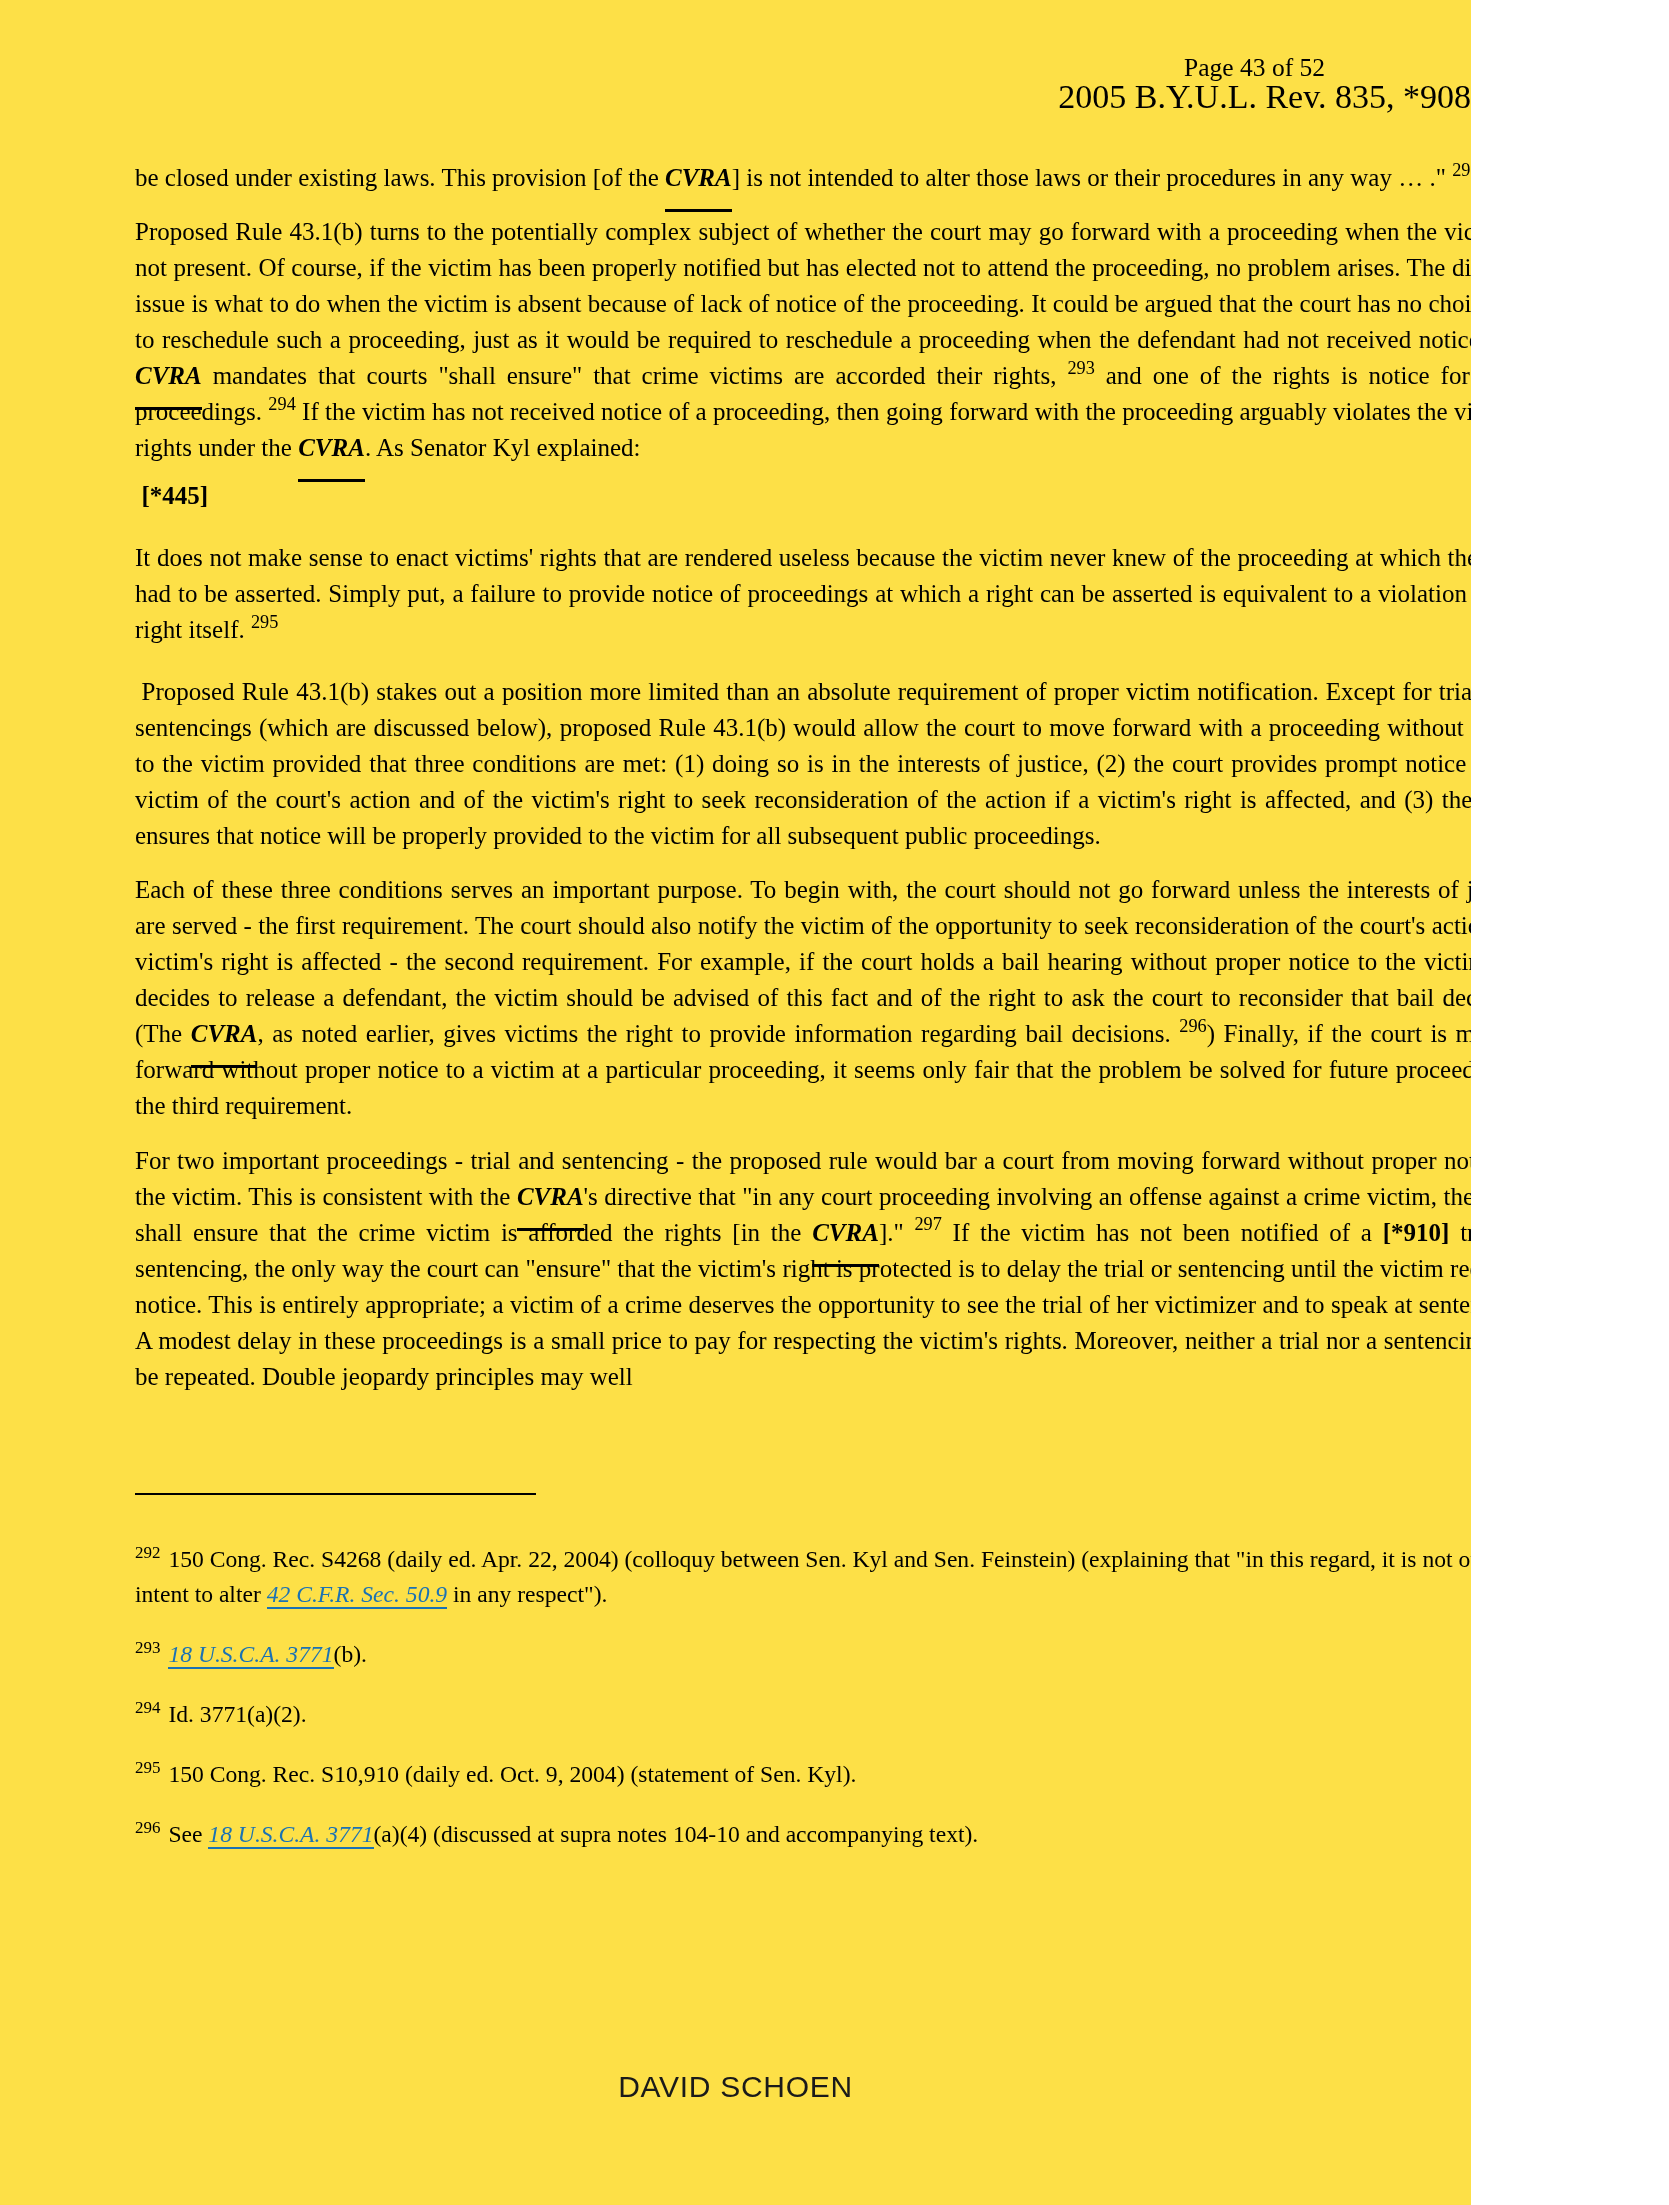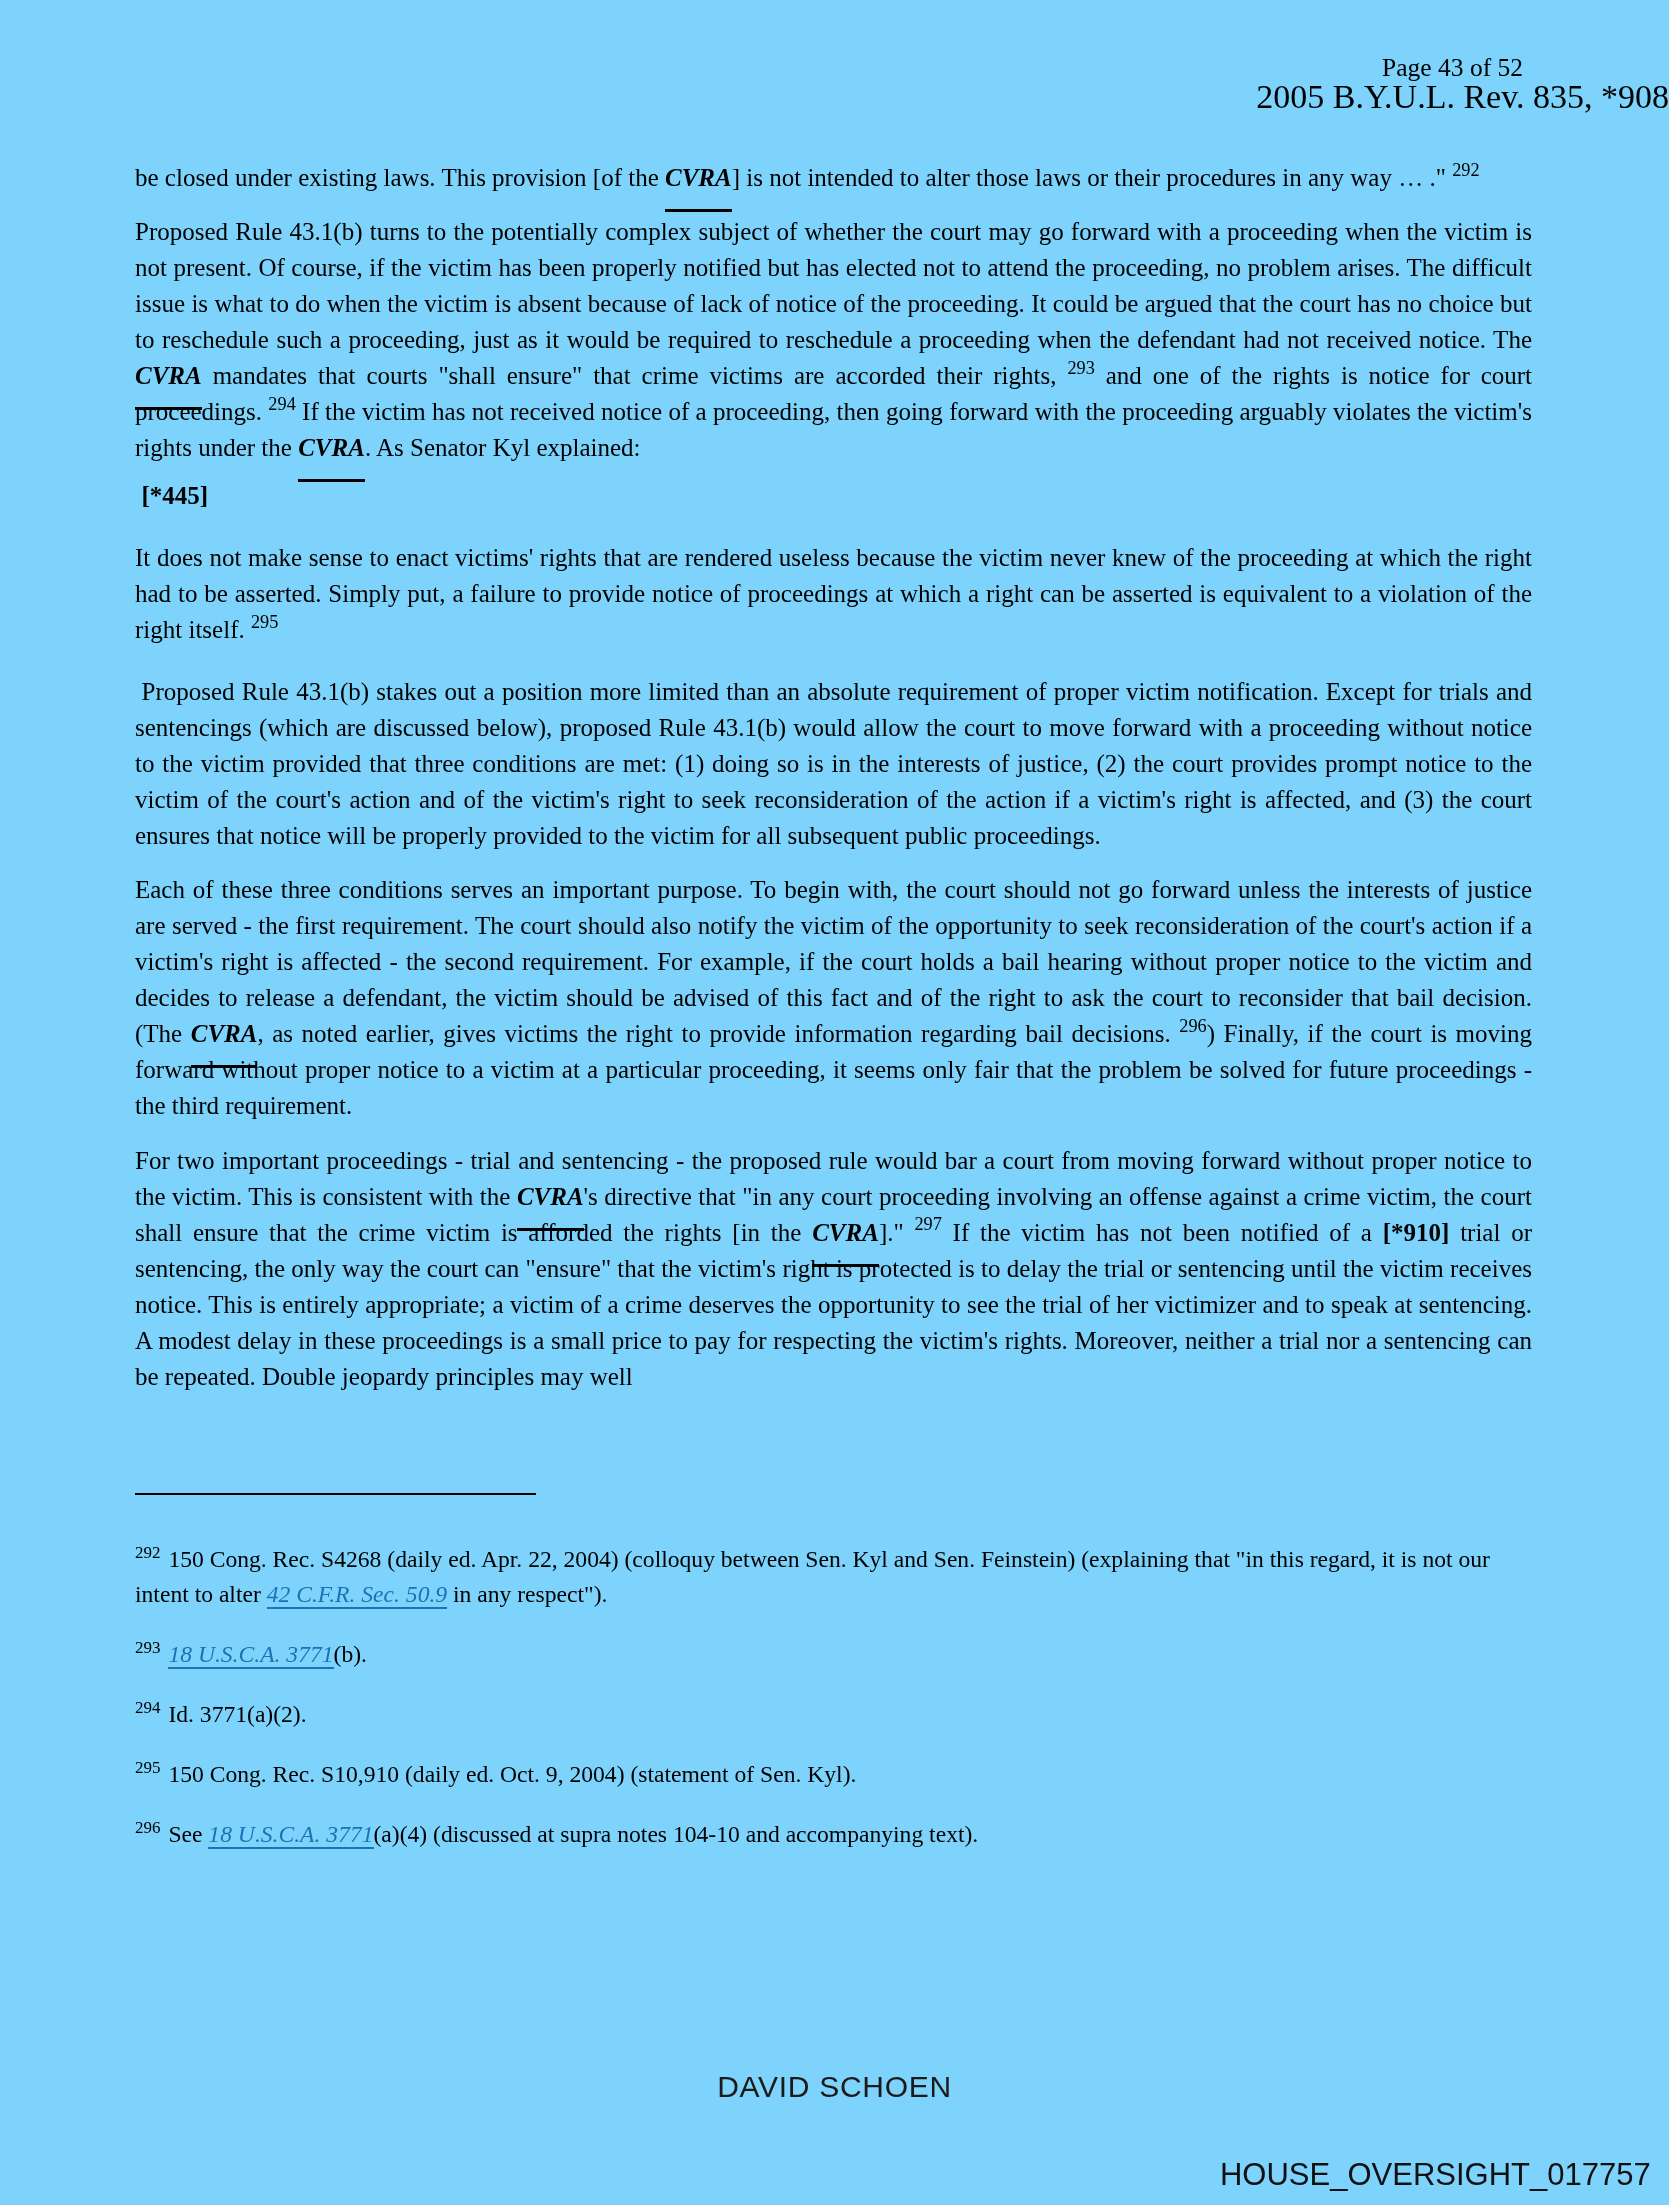--- a/index.html
+++ b/index.html
@@ -1,21 +1,21 @@
 <!DOCTYPE html>
 <html style="font-size:10.5px"><head>
 <meta charset="utf-8">
 <title>Document</title>
 <style>
   * { margin:0; padding:0; box-sizing:border-box; }
   html, body { background:#ffffff; }
   .page {
     position:relative;
-    width:1669px; height:2205px;
-    background:#7dd3fc;
+    width:1471px; height:2205px;
+    background:#fde047;
     color:#000000;
     font-family:"Liberation Serif", "DejaVu Serif", serif;
     overflow:hidden;
   }
   .page-indicator {
     padding-top:55px;
     padding-right:146px;
     text-align:right;
     font-size:25.5px;
     line-height:26px;
@@ -127,16 +127,15 @@
   <div class="footnotes">
       <p class="footnote fn-first"><sup class="fn-num">292</sup>150 Cong. Rec. S4268 (daily ed. Apr. 22, 2004) (colloquy between Sen. Kyl and Sen. Feinstein) (explaining that "in this regard, it is not our intent to alter <a class="statute-link">42 C.F.R. Sec. 50.9</a> in any respect").</p>
       <p class="footnote"><sup class="fn-num">293</sup><a class="statute-link">18 U.S.C.A. 3771</a>(b).</p>
       <p class="footnote"><sup class="fn-num">294</sup>Id. 3771(a)(2).</p>
       <p class="footnote"><sup class="fn-num">295</sup>150 Cong. Rec. S10,910 (daily ed. Oct. 9, 2004) (statement of Sen. Kyl).</p>
       <p class="footnote"><sup class="fn-num">296</sup>See <a class="statute-link">18 U.S.C.A. 3771</a>(a)(4) (discussed at supra notes 104-10 and accompanying text).</p>
     </div>
 
   <div class="author">DAVID SCHOEN</div>
 
-  <div class="bates">HOUSE_OVERSIGHT_017757</div>
 
 </div>
 
 
 </body></html>

